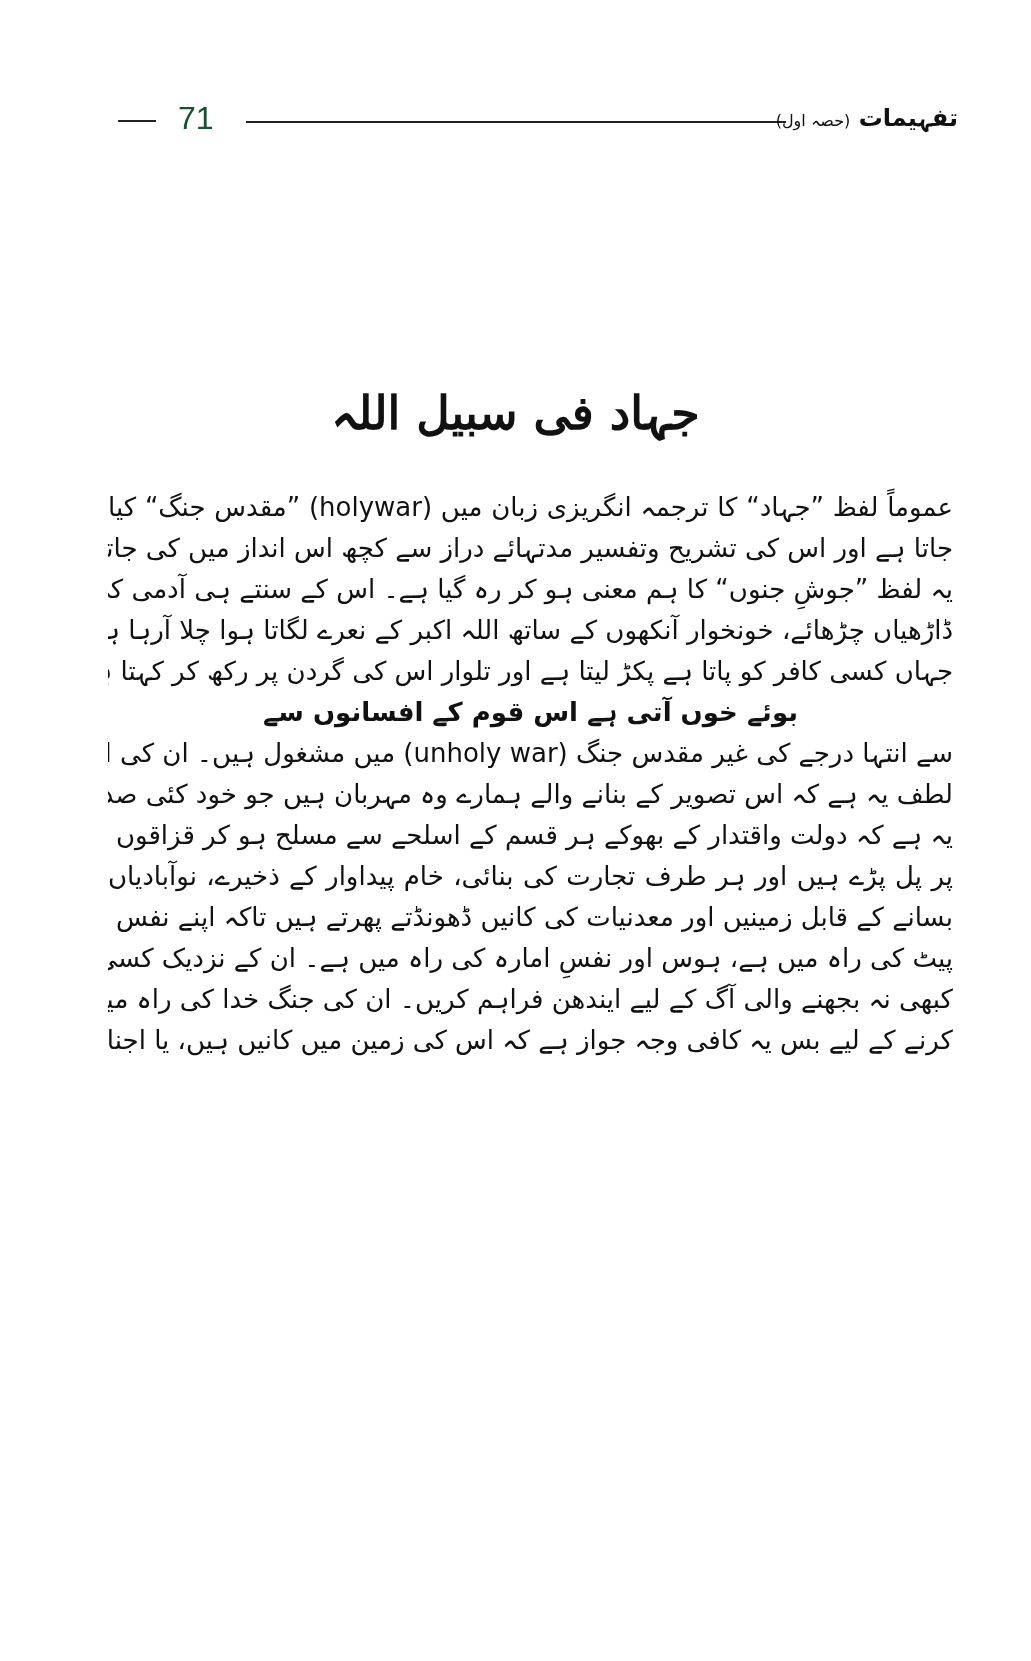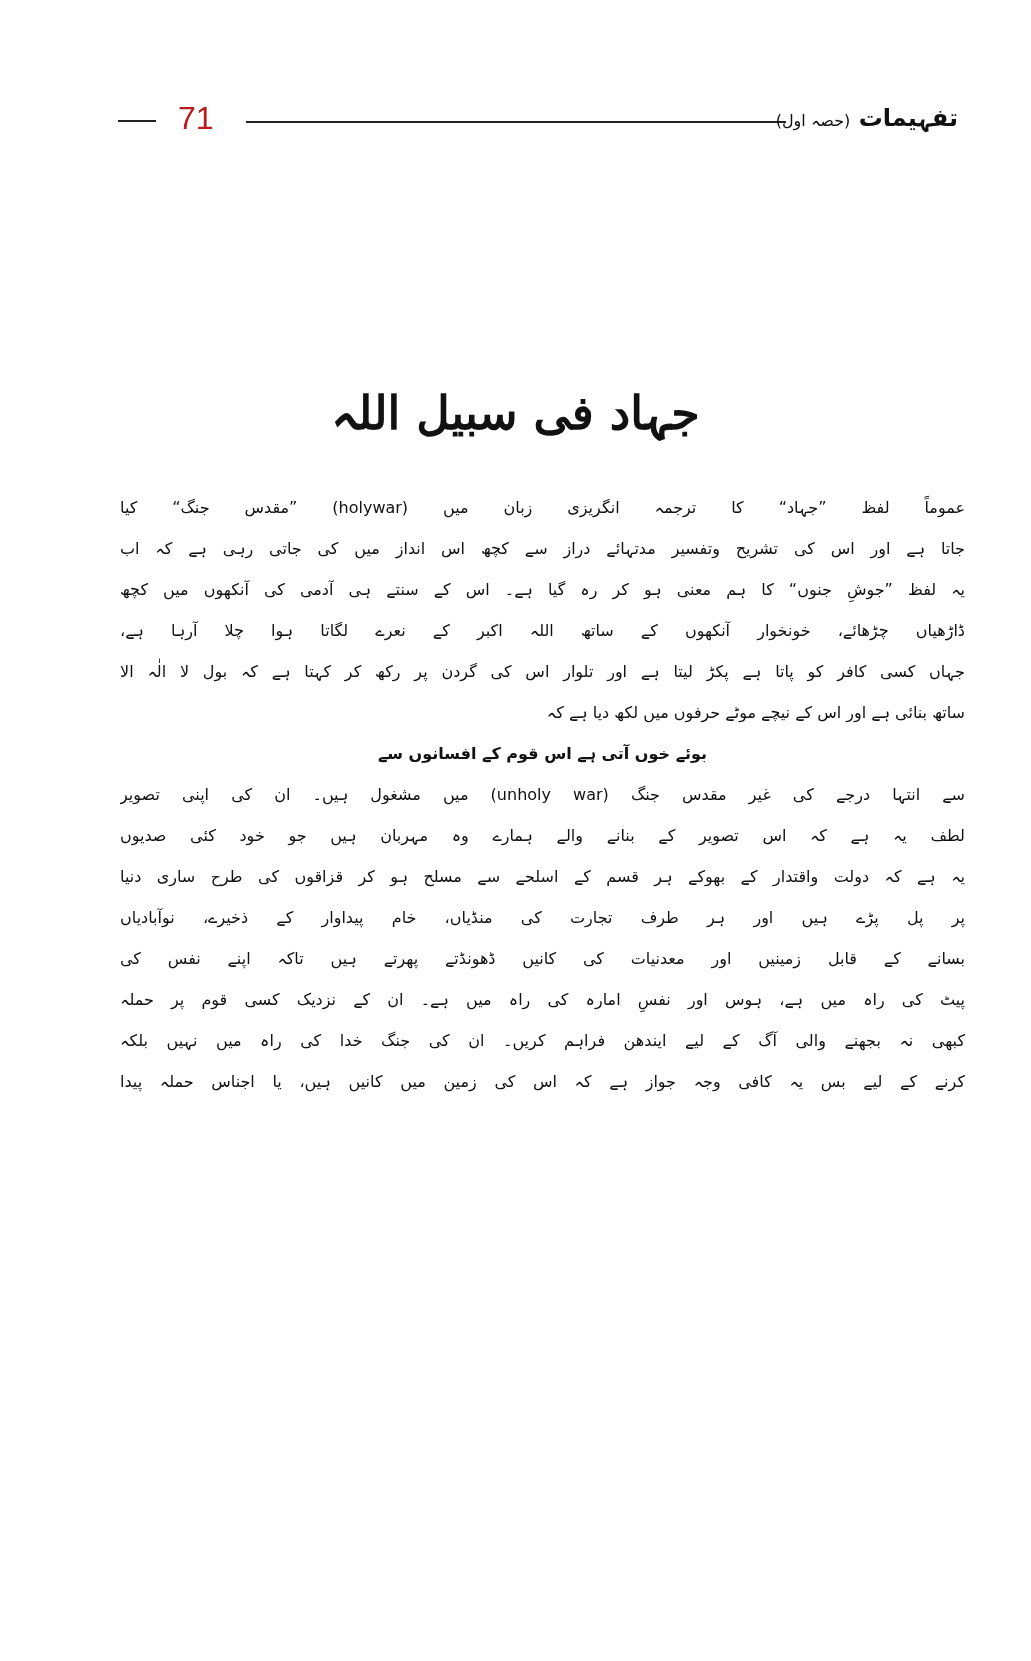--- a/index.html
+++ b/index.html
@@ -9,38 +9,38 @@
     font-family: "DejaVu Sans", sans-serif;
   }
   .header {
     position: absolute; left: 118px; top: 98px; width: 840px; height: 40px;
   }
   .header .dash-left {
     position: absolute; left: 0; top: 22px; width: 38px; height: 2px; background: #222;
   }
   .header .page-num {
     position: absolute; left: 60px; top: 0; font-family: "Liberation Sans", sans-serif;
-    font-size: 32px; color: #b91c1c; line-height: 40px;
+    font-size: 32px; color: #14532d; line-height: 40px;
   }
   .header .rule {
     position: absolute; left: 128px; top: 23px; width: 540px; height: 2px; background: #222;
   }
   .header .running-title {
     position: absolute; right: 0; top: 0; direction: rtl;
     font-family: "DejaVu Sans", sans-serif; font-size: 24px; font-weight: bold; line-height: 40px; margin-left: 24px;
   }
   .header .running-title .sub { font-size: 16px; font-weight: normal; }
   .chapter-title {
     position: absolute; left: 0; width: 1031px; top: 378px; text-align: center;
     direction: rtl; font-family: "DejaVu Serif", serif; font-size: 46px; font-weight: bold;
     line-height: 70px;
   }
   .body {
-    position: absolute; left: 120px; top: 487px; width: 845px; direction: rtl;
-    font-family: "DejaVu Sans", sans-serif; font-size: 16px;
+    position: absolute; left: 108px; top: 487px; width: 845px; direction: rtl;
+    font-family: "DejaVu Sans", sans-serif; font-size: 26px;
   }
   .line {
     height: 41px; line-height: 41px; white-space: nowrap; overflow: hidden;
     text-align: justify; text-align-last: justify;
   }
   .line.last { text-align-last: right; }
   .line.verse { text-align: center; text-align-last: center; font-weight: bold; }
   .line.shortline { text-align-last: right; padding-right: 0; }
 </style>
 </head>
@@ -57,23 +57,22 @@
 </div>
 
 <div class="chapter-title">جہاد فی سبیل اللہ</div>
 
 <div class="body">
   <div class="line">عموماً لفظ ”جہاد“ کا ترجمہ انگریزی زبان میں (holywar) ”مقدس جنگ“ کیا</div>
   <div class="line">جاتا ہے اور اس کی تشریح وتفسیر مدتہائے دراز سے کچھ اس انداز میں کی جاتی رہی ہے کہ اب</div>
   <div class="line">یہ لفظ ”جوشِ جنوں“ کا ہم معنی ہو کر رہ گیا ہے۔ اس کے سنتے ہی آدمی کی آنکھوں میں کچھ</div>
   <div class="line">ڈاڑھیاں چڑھائے، خونخوار آنکھوں کے ساتھ اللہ اکبر کے نعرے لگاتا ہوا چلا آرہا ہے،</div>
   <div class="line">جہاں کسی کافر کو پاتا ہے پکڑ لیتا ہے اور تلوار اس کی گردن پر رکھ کر کہتا ہے کہ بول لا الٰہ الا</div>
-  <div class="line shortline last">ساتھ بنائی ہے اور اس کے نیچے موٹے حرفوں میں لکھ دیا ہے کہ</div>
   <div class="line verse">بوئے خوں آتی ہے اس قوم کے افسانوں سے</div>
   <div class="line">سے انتہا درجے کی غیر مقدس جنگ (unholy war) میں مشغول ہیں۔ ان کی اپنی تصویر</div>
   <div class="line">لطف یہ ہے کہ اس تصویر کے بنانے والے ہمارے وہ مہربان ہیں جو خود کئی صدیوں</div>
   <div class="line">یہ ہے کہ دولت واقتدار کے بھوکے ہر قسم کے اسلحے سے مسلح ہو کر قزاقوں کی طرح ساری دنیا</div>
-  <div class="line">پر پل پڑے ہیں اور ہر طرف تجارت کی منڈیاں، خام پیداوار کے ذخیرے، نوآبادیاں</div>
+  <div class="line">پر پل پڑے ہیں اور ہر طرف تجارت کی بنائی، خام پیداوار کے ذخیرے، نوآبادیاں</div>
   <div class="line">بسانے کے قابل زمینیں اور معدنیات کی کانیں ڈھونڈتے پھرتے ہیں تاکہ اپنے نفس کی</div>
   <div class="line">پیٹ کی راہ میں ہے، ہوس اور نفسِ امارہ کی راہ میں ہے۔ ان کے نزدیک کسی قوم پر حملہ</div>
   <div class="line">کبھی نہ بجھنے والی آگ کے لیے ایندھن فراہم کریں۔ ان کی جنگ خدا کی راہ میں نہیں بلکہ</div>
   <div class="line">کرنے کے لیے بس یہ کافی وجہ جواز ہے کہ اس کی زمین میں کانیں ہیں، یا اجناس حملہ پیدا</div>
 </div>
 
 </body></html>

